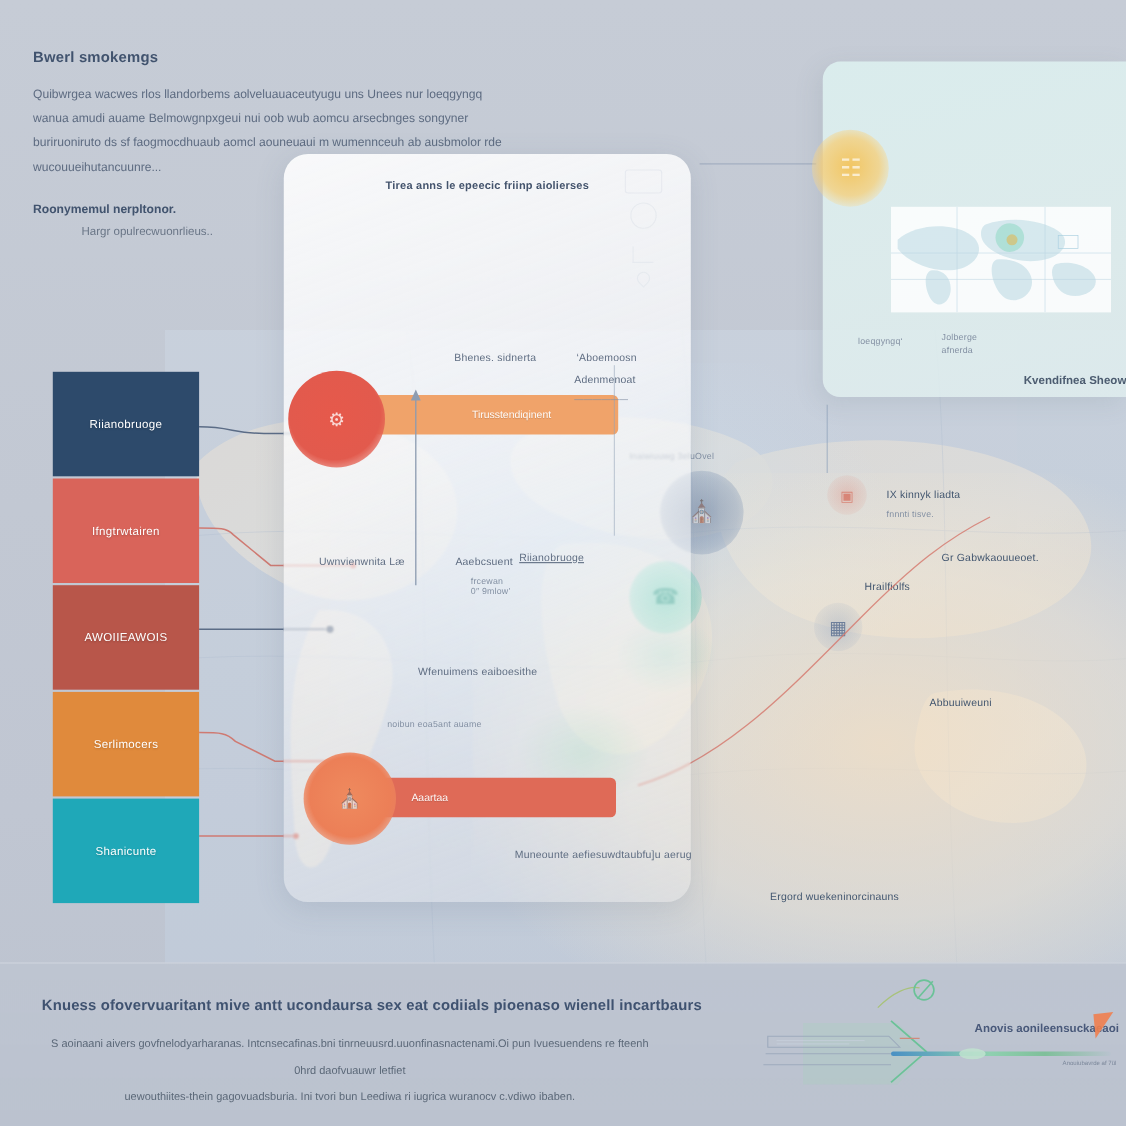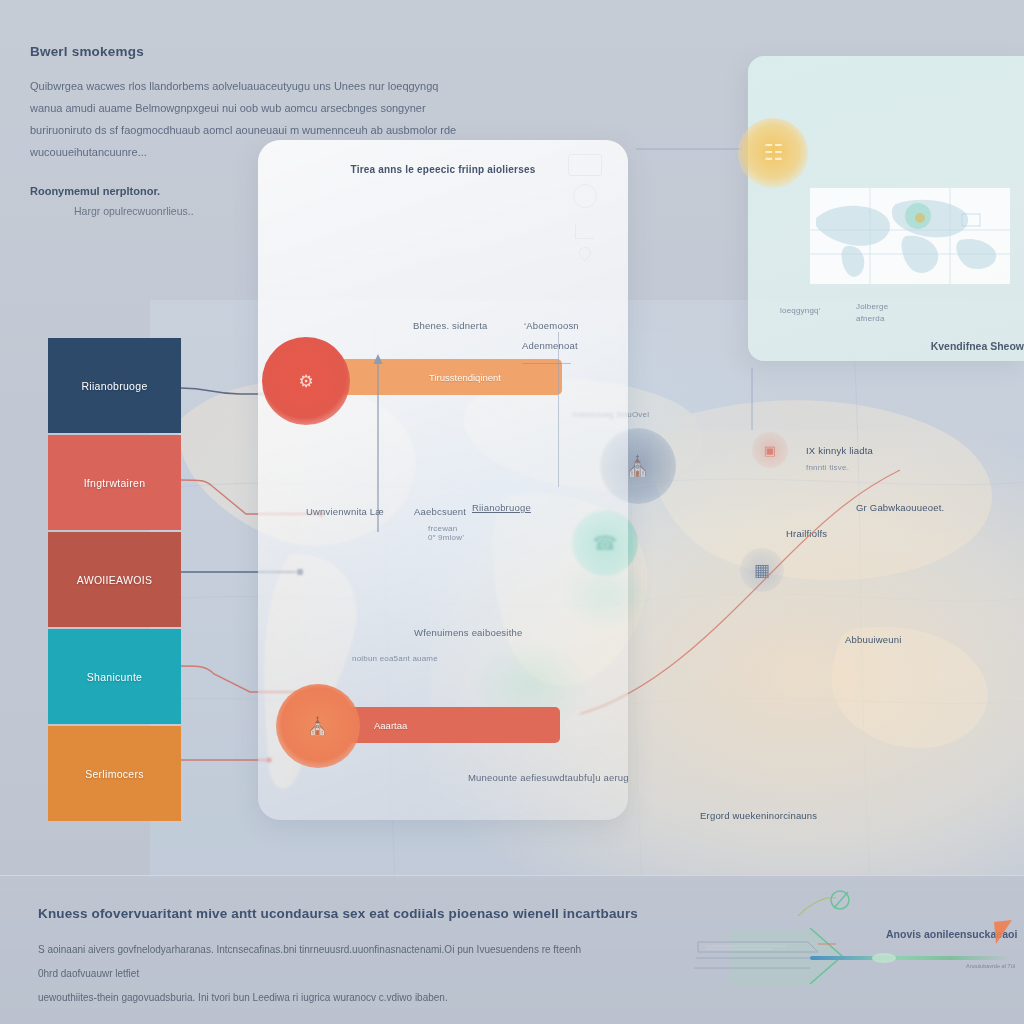--- a/index.html
+++ b/index.html
@@ -90,21 +90,21 @@
 
   
   .blob{position:absolute;border-radius:50%;display:flex;align-items:center;justify-content:center;}
   .blob .glyph{font-size:20px;line-height:1;opacity:.62;}
 
   
   .footer{position:absolute;left:0;bottom:0;width:1024px;height:148px;
     background:linear-gradient(180deg,rgba(190,197,209,.96) 0%,rgba(187,194,207,.98) 100%);
     border-top:1px solid rgba(255,255,255,.35);}
   .footer h2{position:absolute;left:38px;top:30px;margin:0;font-size:13.5px;font-weight:bold;color:#3f5270;letter-spacing:.15px;}
-  .footer p{position:absolute;left:38px;top:62px;margin:0;width:560px;font-size:10px;line-height:24px;color:#5b6878;}
+  .footer p{position:absolute;left:38px;top:62px;margin:0;width:560px;font-size:10px;line-height:24px;color:#5b6878;text-align:center;}
   .foot-graphic{position:absolute;left:690px;top:10px;width:330px;height:120px;}
 </style>
 </head>
 <body>
 
 <div id="stage">
 
   <div class="mapwrap">
     <svg viewBox="0 0 900 580" xmlns="http://www.w3.org/2000/svg">
       <defs>
@@ -196,25 +196,25 @@
   <div class="sidebar">
     <div class="sb-item" style="background:#2d4a6b;">
       <span>Riianobruoge</span>
     </div>
     <div class="sb-item" style="background:#d9645a;">
       <span>Ifngtrwtairen</span>
     </div>
     <div class="sb-item" style="background:#b8564a;">
       <span>AWOIIEAWOIS</span>
     </div>
+    <div class="sb-item" style="background:#e08a3c;">
+      <span>Serlimocers</span>
+    </div>
     <div class="sb-item" style="background:#1fa8b8;">
       <span>Shanicunte</span>
-    </div>
-    <div class="sb-item" style="background:#e08a3c;">
-      <span>Serlimocers</span>
     </div>
   </div>
 
   <div class="card-center">
     <div class="card-title">Tirea anns le epeecic friinp aiolierses</div>
 
     <div class="cardicons">
       <div style="width:32px;height:20px;border:1.4px solid #c9d2dd;border-radius:3px;"></div>
       <div style="width:22px;height:22px;border:1.4px solid #ccd4de;border-radius:50%;margin:8px 0 0 5px;"></div>
       <div style="width:18px;height:14px;border-bottom:1.4px solid #cdd6e0;border-left:1.4px solid #cdd6e0;margin:16px 0 0 7px;"></div>
@@ -232,25 +232,25 @@
       <path d="M6,182 L6,12" stroke="#8d9cb1" stroke-width="1.2" fill="none"></path>
       <path d="M6,4 L1.5,14 L10.5,14 Z" fill="#8d9cb1"></path>
     </svg>
 
     <div style="position:absolute;left:300px;top:192px;width:1px;height:155px;background:rgba(150,164,184,.55);"></div>
 
     <div class="note" style="left:155px;top:180px;">Bhenes. sidnerta</div>
     <div class="note" style="left:266px;top:180px;">‘Aboemoosn</div>
     <div class="note" style="left:264px;top:200px;">Adenmenoat</div>
     <div class="note dim" style="left:264px;top:218px;">——————</div>
-    <div class="note" style="left:48px;top:366px;">Uwnvienwnita Læ</div>
+    <div class="note" style="left:32px;top:366px;">Uwnvienwnita Læ</div>
     <div class="note" style="left:156px;top:366px;">Aaebcsuent</div>
     <div class="note dim" style="left:170px;top:384px;">frcewan<br>0″ 9mlow’</div>
     <div class="note" style="left:214px;top:362px;text-decoration:underline;">Riianobruoge</div>
-    <div class="note" style="left:122px;top:487px;margin-left:34px;">Wfenuimens eaiboesithe</div>
+    <div class="note" style="left:122px;top:466px;">Wfenuimens eaiboesithe</div>
     <div class="note dim" style="left:94px;top:514px;">noibun eoa5ant auame</div>
 
     <div class="pill" style="left:82px;top:567px;width:220px;background:#df6a57;">
       <span class="pill-label" style="margin-left:34px;">Aaartaa</span>
     </div>
     <div class="pill-badge" style="left:18px;top:544px;width:84px;height:84px;background:radial-gradient(circle at 50% 48%,#ef8a5e 0%,#ec7f57 60%,rgba(240,143,106,.50) 82%,rgba(244,170,140,0) 100%);">
       <span class="glyph">⛪</span>
     </div>
   </div>
 

